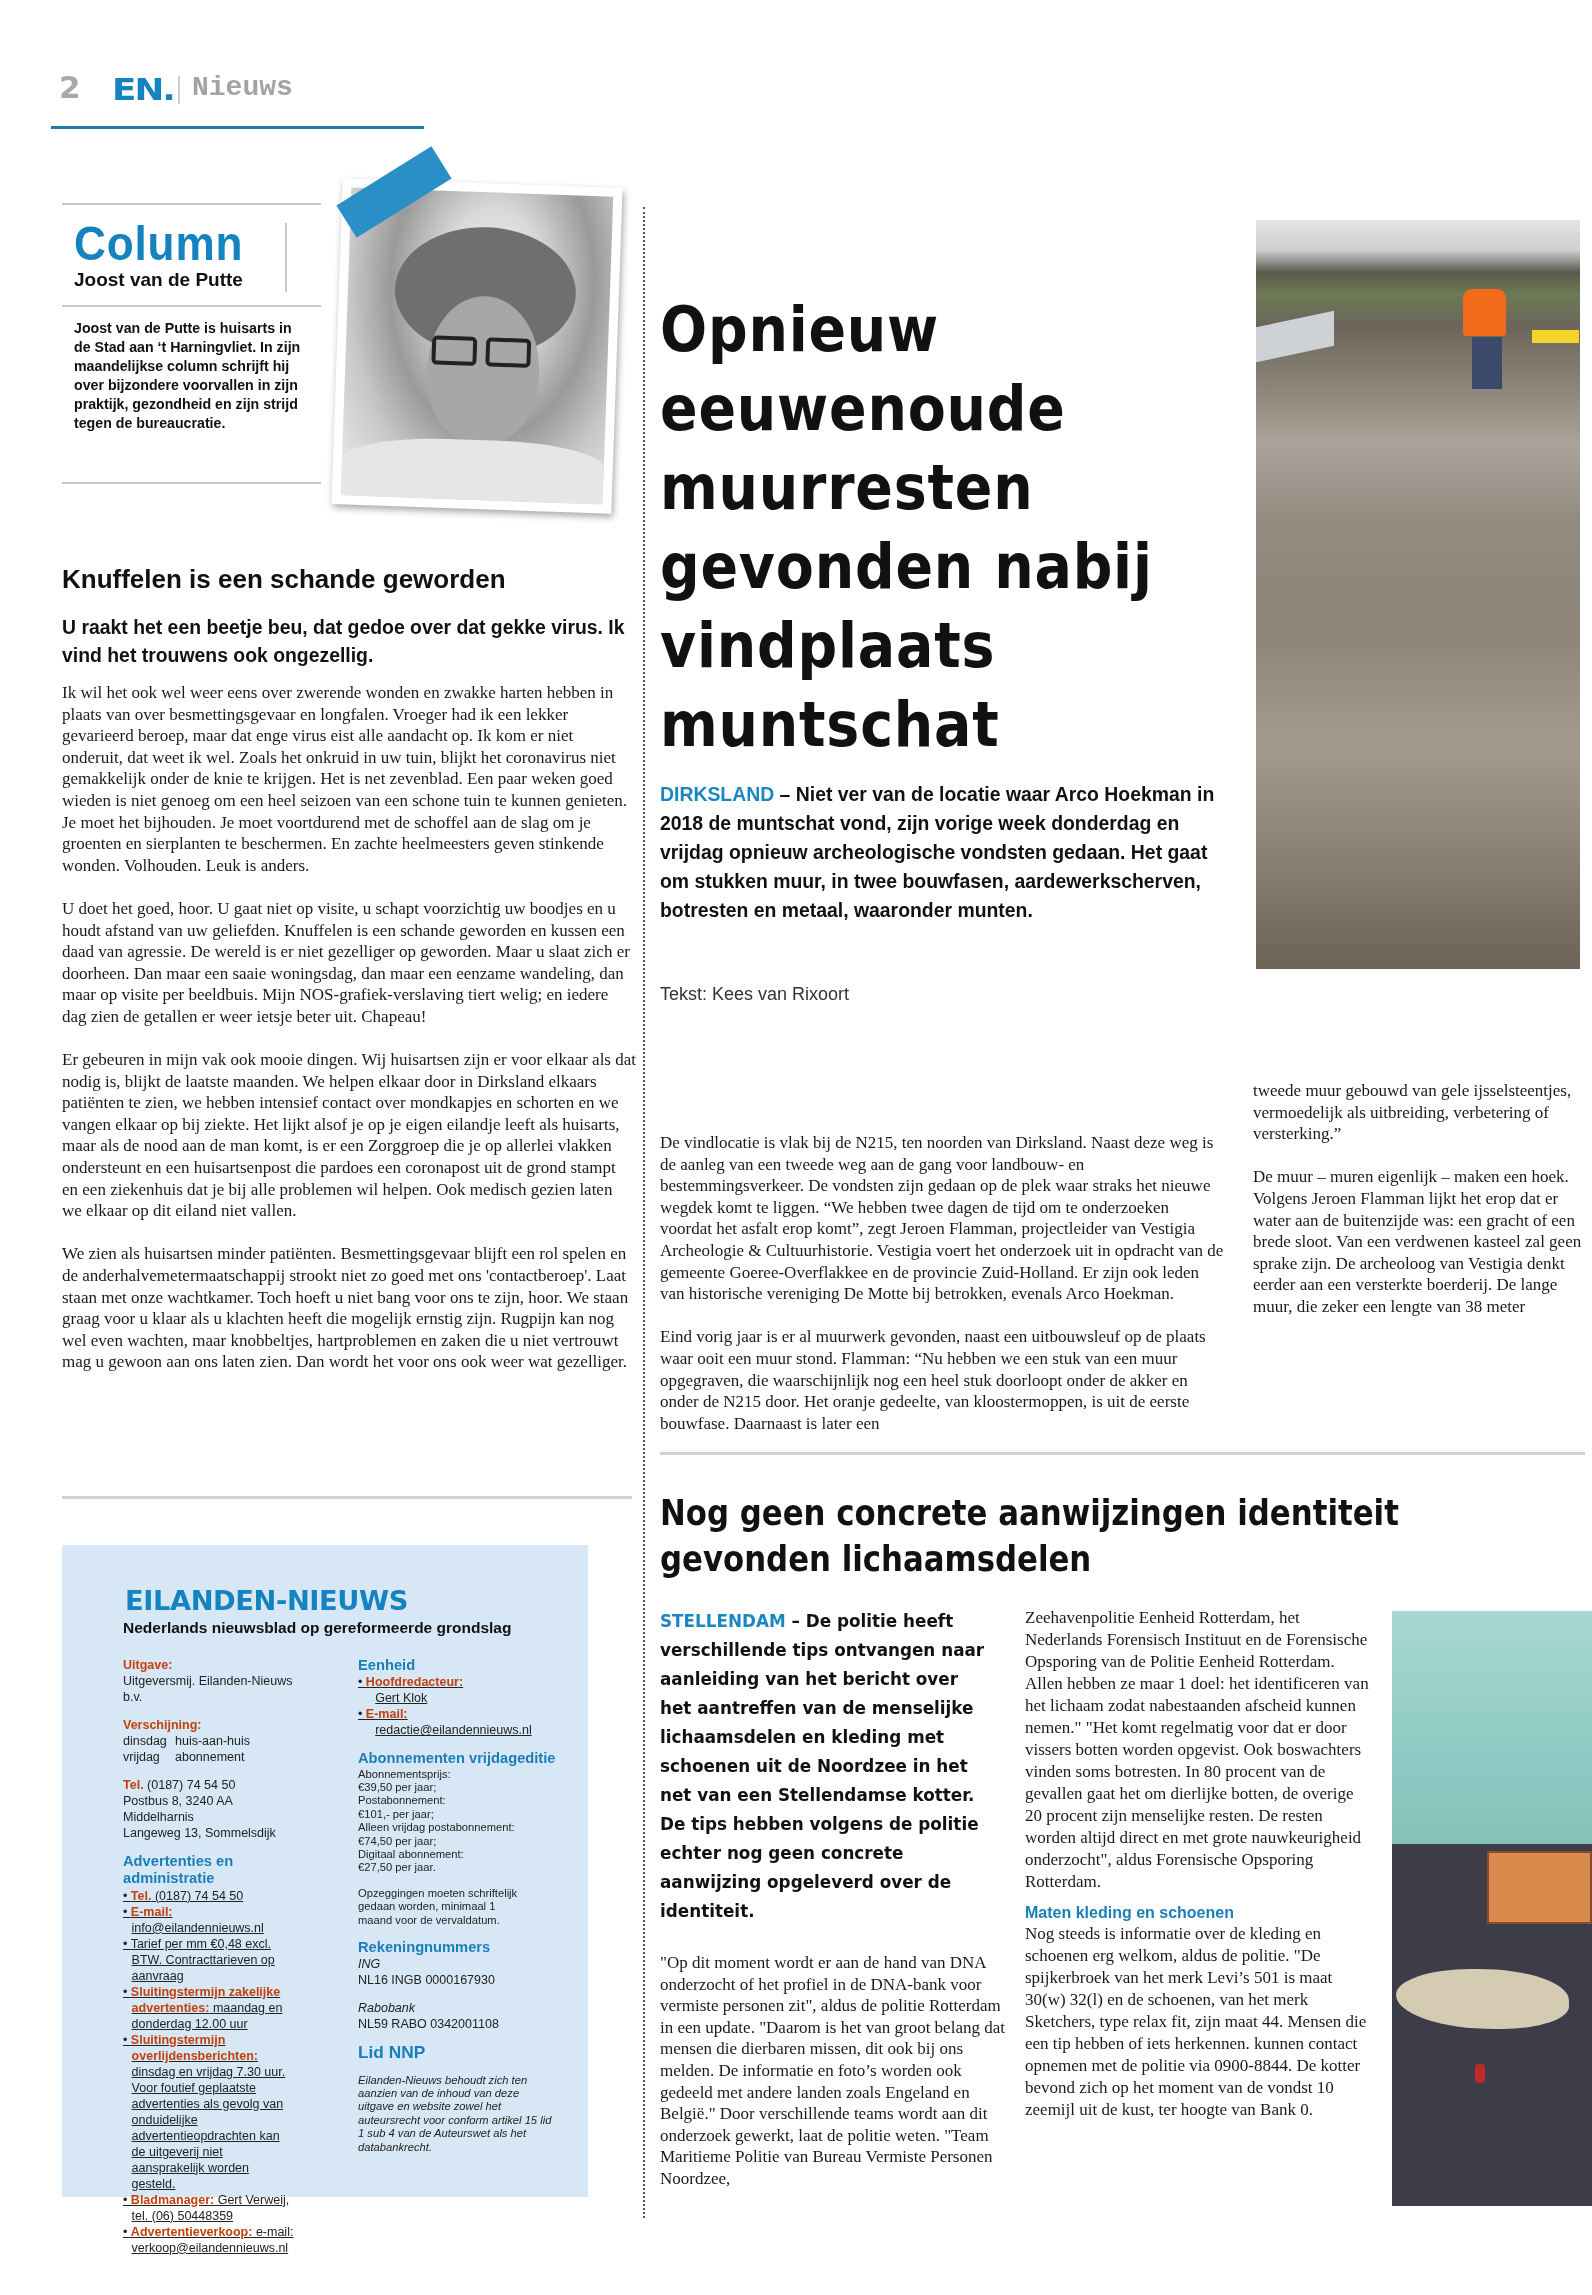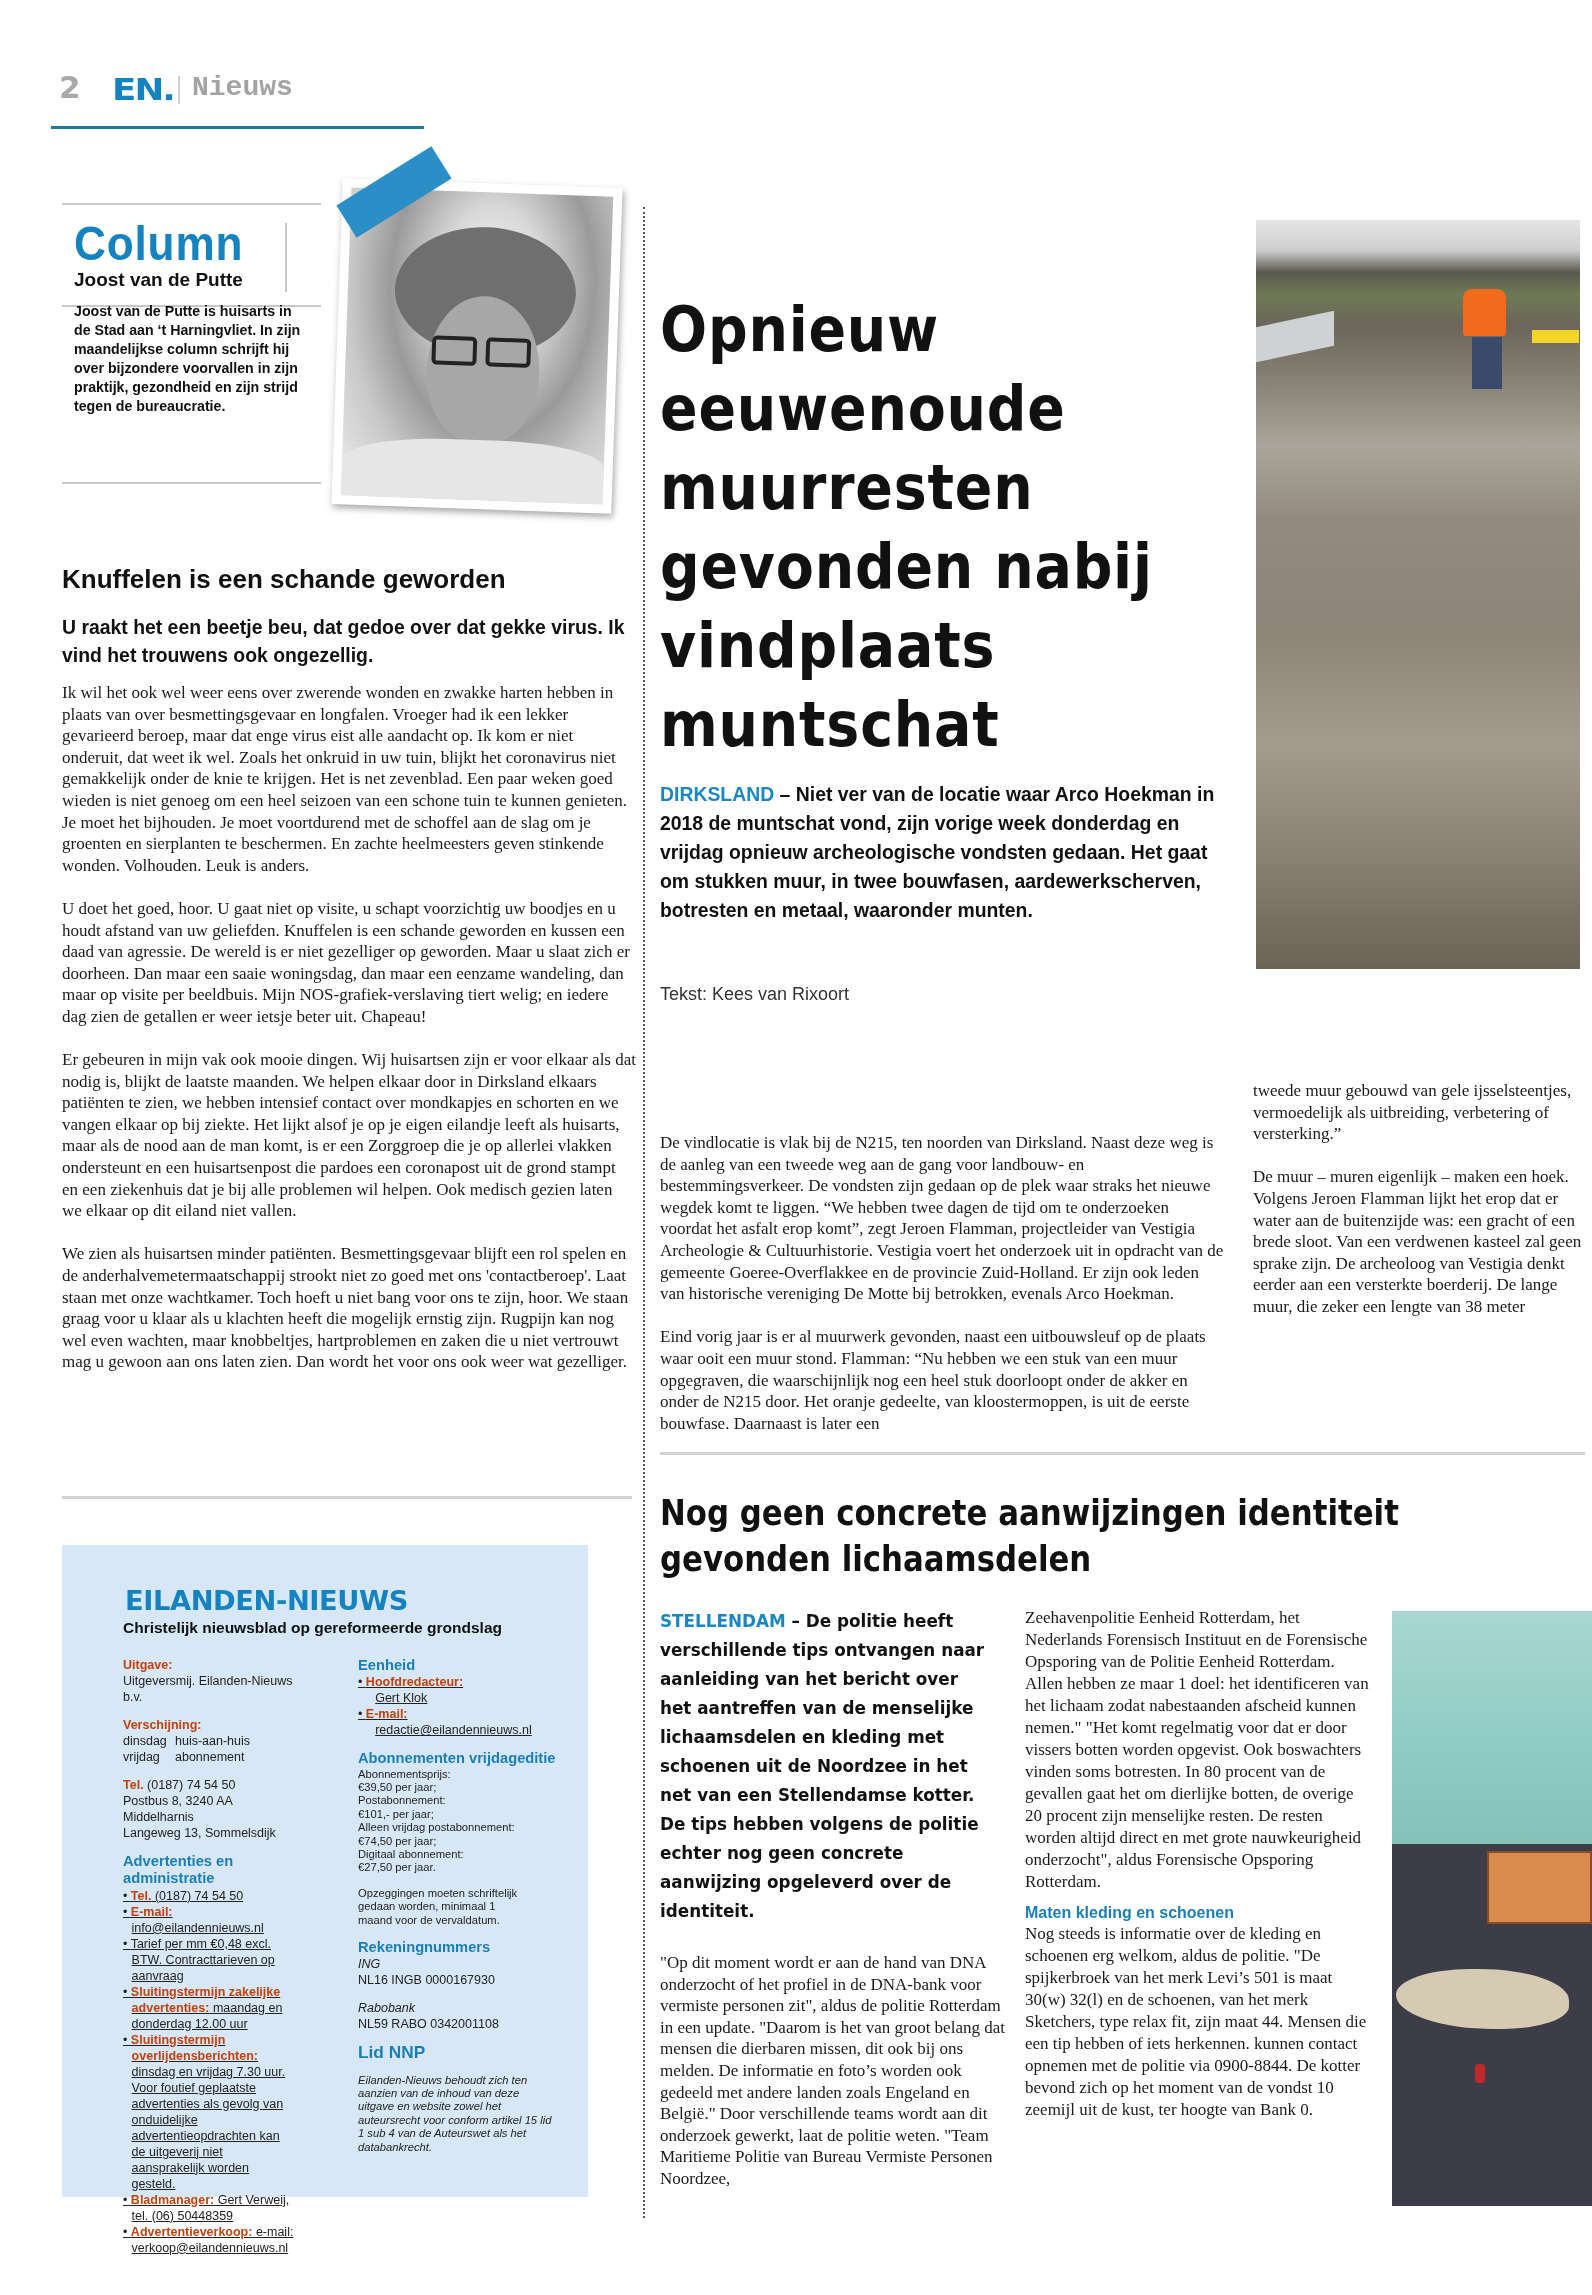--- a/index.html
+++ b/index.html
@@ -13,21 +13,21 @@
   .logo-en { left: 112px; top: 71px; font-family: "DejaVu Sans", sans-serif; font-weight: 900; font-size: 31px; color: #1483bf; letter-spacing: -1.7px; transform: scaleX(1.15); transform-origin: left; }
   .hdr-sep { left: 178px; top: 76px; width: 1.7px; height: 28px; background: #cfcfcf; }
   .section-name { left: 192px; top: 72px; font-family: Liberation Mono, monospace; font-weight: bold; font-size: 28px; color: #a3a3a3; }
   .hdr-rule { left: 51px; top: 126px; width: 373px; height: 2.6px; background: #1d7aa8; }
 
   
   .col-rule { height: 1.7px; background: #c8c8c8; }
   .col-title { left: 74px; top: 216px; font-family: "Liberation Sans", sans-serif; font-weight: bold; font-size: 48px; color: #1483bf; letter-spacing: 0.9px; transform: scaleX(0.92); transform-origin: left; }
   .col-author { left: 74px; top: 269px; font-family: "Liberation Sans", sans-serif; font-weight: bold; font-size: 19px; color: #111; }
   .col-vsep { left: 285px; top: 223px; width: 1.7px; height: 69px; background: #c8c8c8; }
-  .col-bio { left: 74px; top: 302px; width: 229px; font-family: "Liberation Sans", sans-serif; font-weight: bold; font-size: 14.2px; line-height: 19px; color: #111; }
+  .col-bio { left: 74px; top: 319px; width: 229px; font-family: "Liberation Sans", sans-serif; font-weight: bold; font-size: 14.2px; line-height: 19px; color: #111; }
 
   
   .portrait { left: 337px; top: 183px; width: 280px; height: 326px; background: #fff; transform: rotate(2deg); box-shadow: 1.7px 3.5px 7px rgba(0,0,0,0.35); padding: 8.6px; }
   .portrait-inner { width: 100%; height: 100%; background: radial-gradient(ellipse at 55% 30%, #f4f4f4 0%, #d9d9d9 25%, #9a9a9a 50%, #c8c8c8 70%, #efefef 100%); position: relative; overflow: hidden; }
   .face { position: absolute; left: 82px; top: 104px; width: 112px; height: 147px; border-radius: 50% 50% 45% 45%; background: #a7a7a7; }
   .hair { position: absolute; left: 47px; top: 35px; width: 181px; height: 129px; border-radius: 50%; background: #6f6f6f; }
   .glasses-l, .glasses-r { position: absolute; top: 145px; width: 45px; height: 29px; border: 4.3px solid #222; border-radius: 5.2px; }
   .glasses-l { left: 86px; } .glasses-r { left: 140px; }
   .shirt { position: absolute; left: 0; bottom: 0; width: 100%; height: 60px; background: #e6e6e6; border-radius: 40% 40% 0 0; }
   .tape { left: 338px; top: 173px; width: 112px; height: 38px; background: #2a8fc7; transform: rotate(-32deg); }
@@ -121,21 +121,21 @@
 <div class="abs col-body">
   <p>Ik wil het ook wel weer eens over zwerende wonden en zwakke harten hebben in plaats van over besmettingsgevaar en longfalen. Vroeger had ik een lekker gevarieerd beroep, maar dat enge virus eist alle aandacht op. Ik kom er niet onderuit, dat weet ik wel. Zoals het onkruid in uw tuin, blijkt het coronavirus niet gemakkelijk onder de knie te krijgen. Het is net zevenblad. Een paar weken goed wieden is niet genoeg om een heel seizoen van een schone tuin te kunnen genieten. Je moet het bijhouden. Je moet voortdurend met de schoffel aan de slag om je groenten en sierplanten te beschermen. En zachte heelmeesters geven stinkende wonden. Volhouden. Leuk is anders.</p>
   <p>U doet het goed, hoor. U gaat niet op visite, u schapt voorzichtig uw boodjes en u houdt afstand van uw geliefden. Knuffelen is een schande geworden en kussen een daad van agressie. De wereld is er niet gezelliger op geworden. Maar u slaat zich er doorheen. Dan maar een saaie woningsdag, dan maar een eenzame wandeling, dan maar op visite per beeldbuis. Mijn NOS-grafiek-verslaving tiert welig; en iedere dag zien de getallen er weer ietsje beter uit. Chapeau!</p>
   <p>Er gebeuren in mijn vak ook mooie dingen. Wij huisartsen zijn er voor elkaar als dat nodig is, blijkt de laatste maanden. We helpen elkaar door in Dirksland elkaars patiënten te zien, we hebben intensief contact over mondkapjes en schorten en we vangen elkaar op bij ziekte. Het lijkt alsof je op je eigen eilandje leeft als huisarts, maar als de nood aan de man komt, is er een Zorggroep die je op allerlei vlakken ondersteunt en een huisartsenpost die pardoes een coronapost uit de grond stampt en een ziekenhuis dat je bij alle problemen wil helpen. Ook medisch gezien laten we elkaar op dit eiland niet vallen.</p>
   <p>We zien als huisartsen minder patiënten. Besmettingsgevaar blijft een rol spelen en de anderhalvemetermaatschappij strookt niet zo goed met ons 'contactberoep'. Laat staan met onze wachtkamer. Toch hoeft u niet bang voor ons te zijn, hoor. We staan graag voor u klaar als u klachten heeft die mogelijk ernstig zijn. Rugpijn kan nog wel even wachten, maar knobbeltjes, hartproblemen en zaken die u niet vertrouwt mag u gewoon aan ons laten zien. Dan wordt het voor ons ook weer wat gezelliger.</p>
 </div>
 <div class="abs col-end-rule"></div>
 
 <div class="abs colophon"></div>
 <div class="abs colo-logo">EILANDEN-NIEUWS</div>
-<div class="abs colo-sub">Christelijk nieuwsblad op gereformeerde grondslag</div>
+<div class="abs colo-sub">Nederlands nieuwsblad op gereformeerde grondslag</div>
 
 <div class="abs colo-col colo-left">
   <div><b>Uitgave:</b></div>
   <div>Uitgeversmij. Eilanden-Nieuws b.v.</div>
   <div class="gap"></div>
   <div><b>Verschijning:</b></div>
   <div><span style="display:inline-block;width:52px">dinsdag</span><span>huis-aan-huis</span></div>
   <div><span style="display:inline-block;width:52px">vrijdag</span><span>abonnement</span></div>
   <div class="gap"></div>
   <div><b>Tel.</b> <span>(0187) 74 54 50</span></div>

